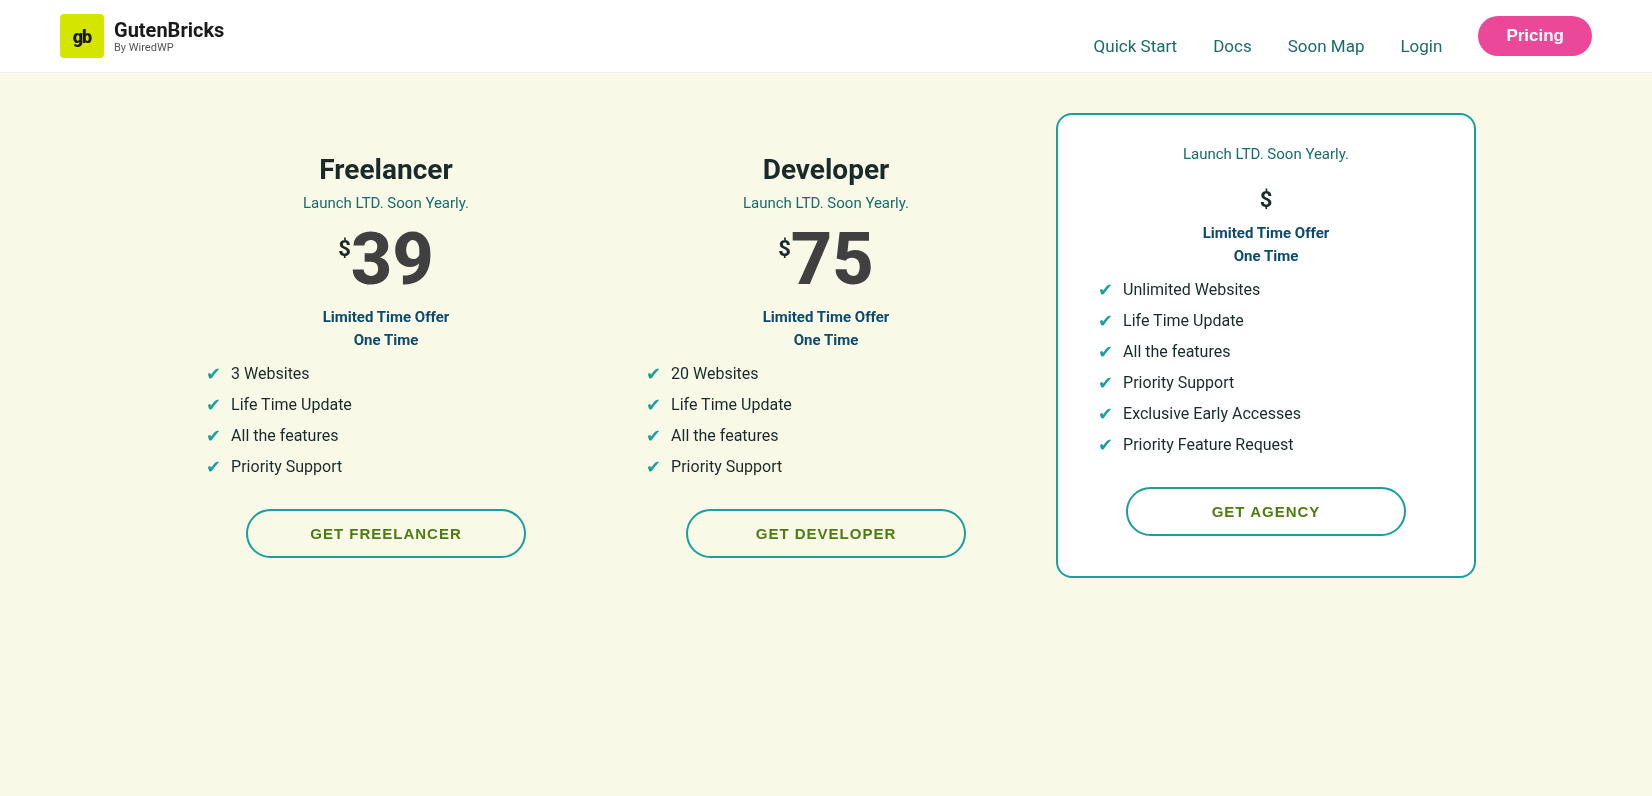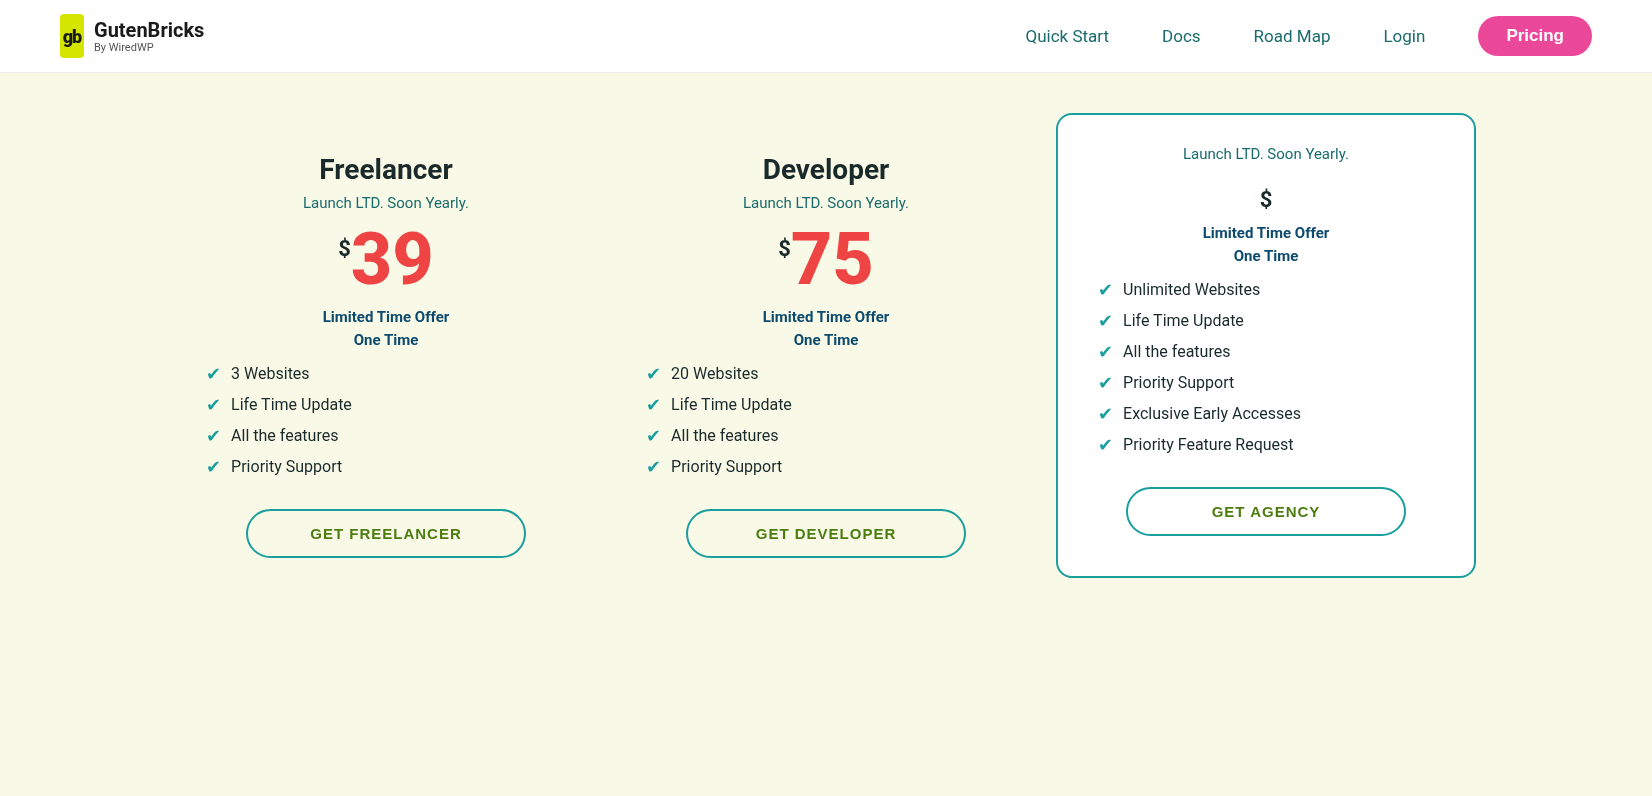--- a/index.html
+++ b/index.html
@@ -24,21 +24,21 @@
     .logo-area {
       display: flex;
       align-items: center;
       gap: 10px;
     }
     .logo-icon {
       background: #d4e600;
       color: #1a1a1a;
       font-weight: 900;
       font-size: 18px;
-      width: 24px;
+      width: 44px;
       height: 44px;
       display: flex;
       align-items: center;
       justify-content: center;
       border-radius: 4px;
       letter-spacing: -1px;
     }
     .logo-text-area {
       display: flex;
       flex-direction: column;
@@ -48,22 +48,22 @@
       font-weight: 700;
       color: #1a1a1a;
       line-height: 1.1;
     }
     .logo-sub {
       font-size: 11px;
       color: #555;
     }
     nav {
       display: flex;
-      align-items: center;
-      gap: 53px;
+      align-items: flex-end;
+      gap: 36px;
       margin-left: 12px;
     }
     .nav-link {
       color: #1a6b6b;
       font-size: 17px;
       text-decoration: none;
       font-weight: 400;
     }
     .nav-pricing-btn {
       background: #ec4899;
@@ -126,21 +126,21 @@
     }
     .price-dollar {
       font-size: 22px;
       font-weight: 700;
       color: #1a2a2a;
       margin-top: 12px;
     }
     .price-amount {
       font-size: 72px;
       font-weight: 800;
-      color: #ef4444;
+      color: #404040;
       line-height: 1;
     }
 
     .price-note {
       font-size: 15px;
       font-weight: 700;
       color: #0c4a6e;
       margin-bottom: 12px;
       line-height: 1.5;
     }
@@ -188,21 +188,21 @@
   <div class="logo-area">
     <div class="logo-icon">gb</div>
     <div class="logo-text-area">
       <span class="logo-name">GutenBricks</span>
       <span class="logo-sub">By WiredWP</span>
     </div>
   </div>
   <nav>
     <a class="nav-link" href="#">Quick Start</a>
     <a class="nav-link" href="#">Docs</a>
-    <a class="nav-link" href="#">Road Map</a>
+    <a class="nav-link" href="#">Soon Map</a>
     <a class="nav-link" href="#">Login</a>
     <button class="nav-pricing-btn">Pricing</button>
   </nav>
 </header>
 
 <main>
   <div class="pricing-grid" id="pricing-grid">
   <div class="plan-card">
     <div class="plan-name">Freelancer</div>
     <div class="plan-tagline">Launch LTD. Soon Yearly.</div>

